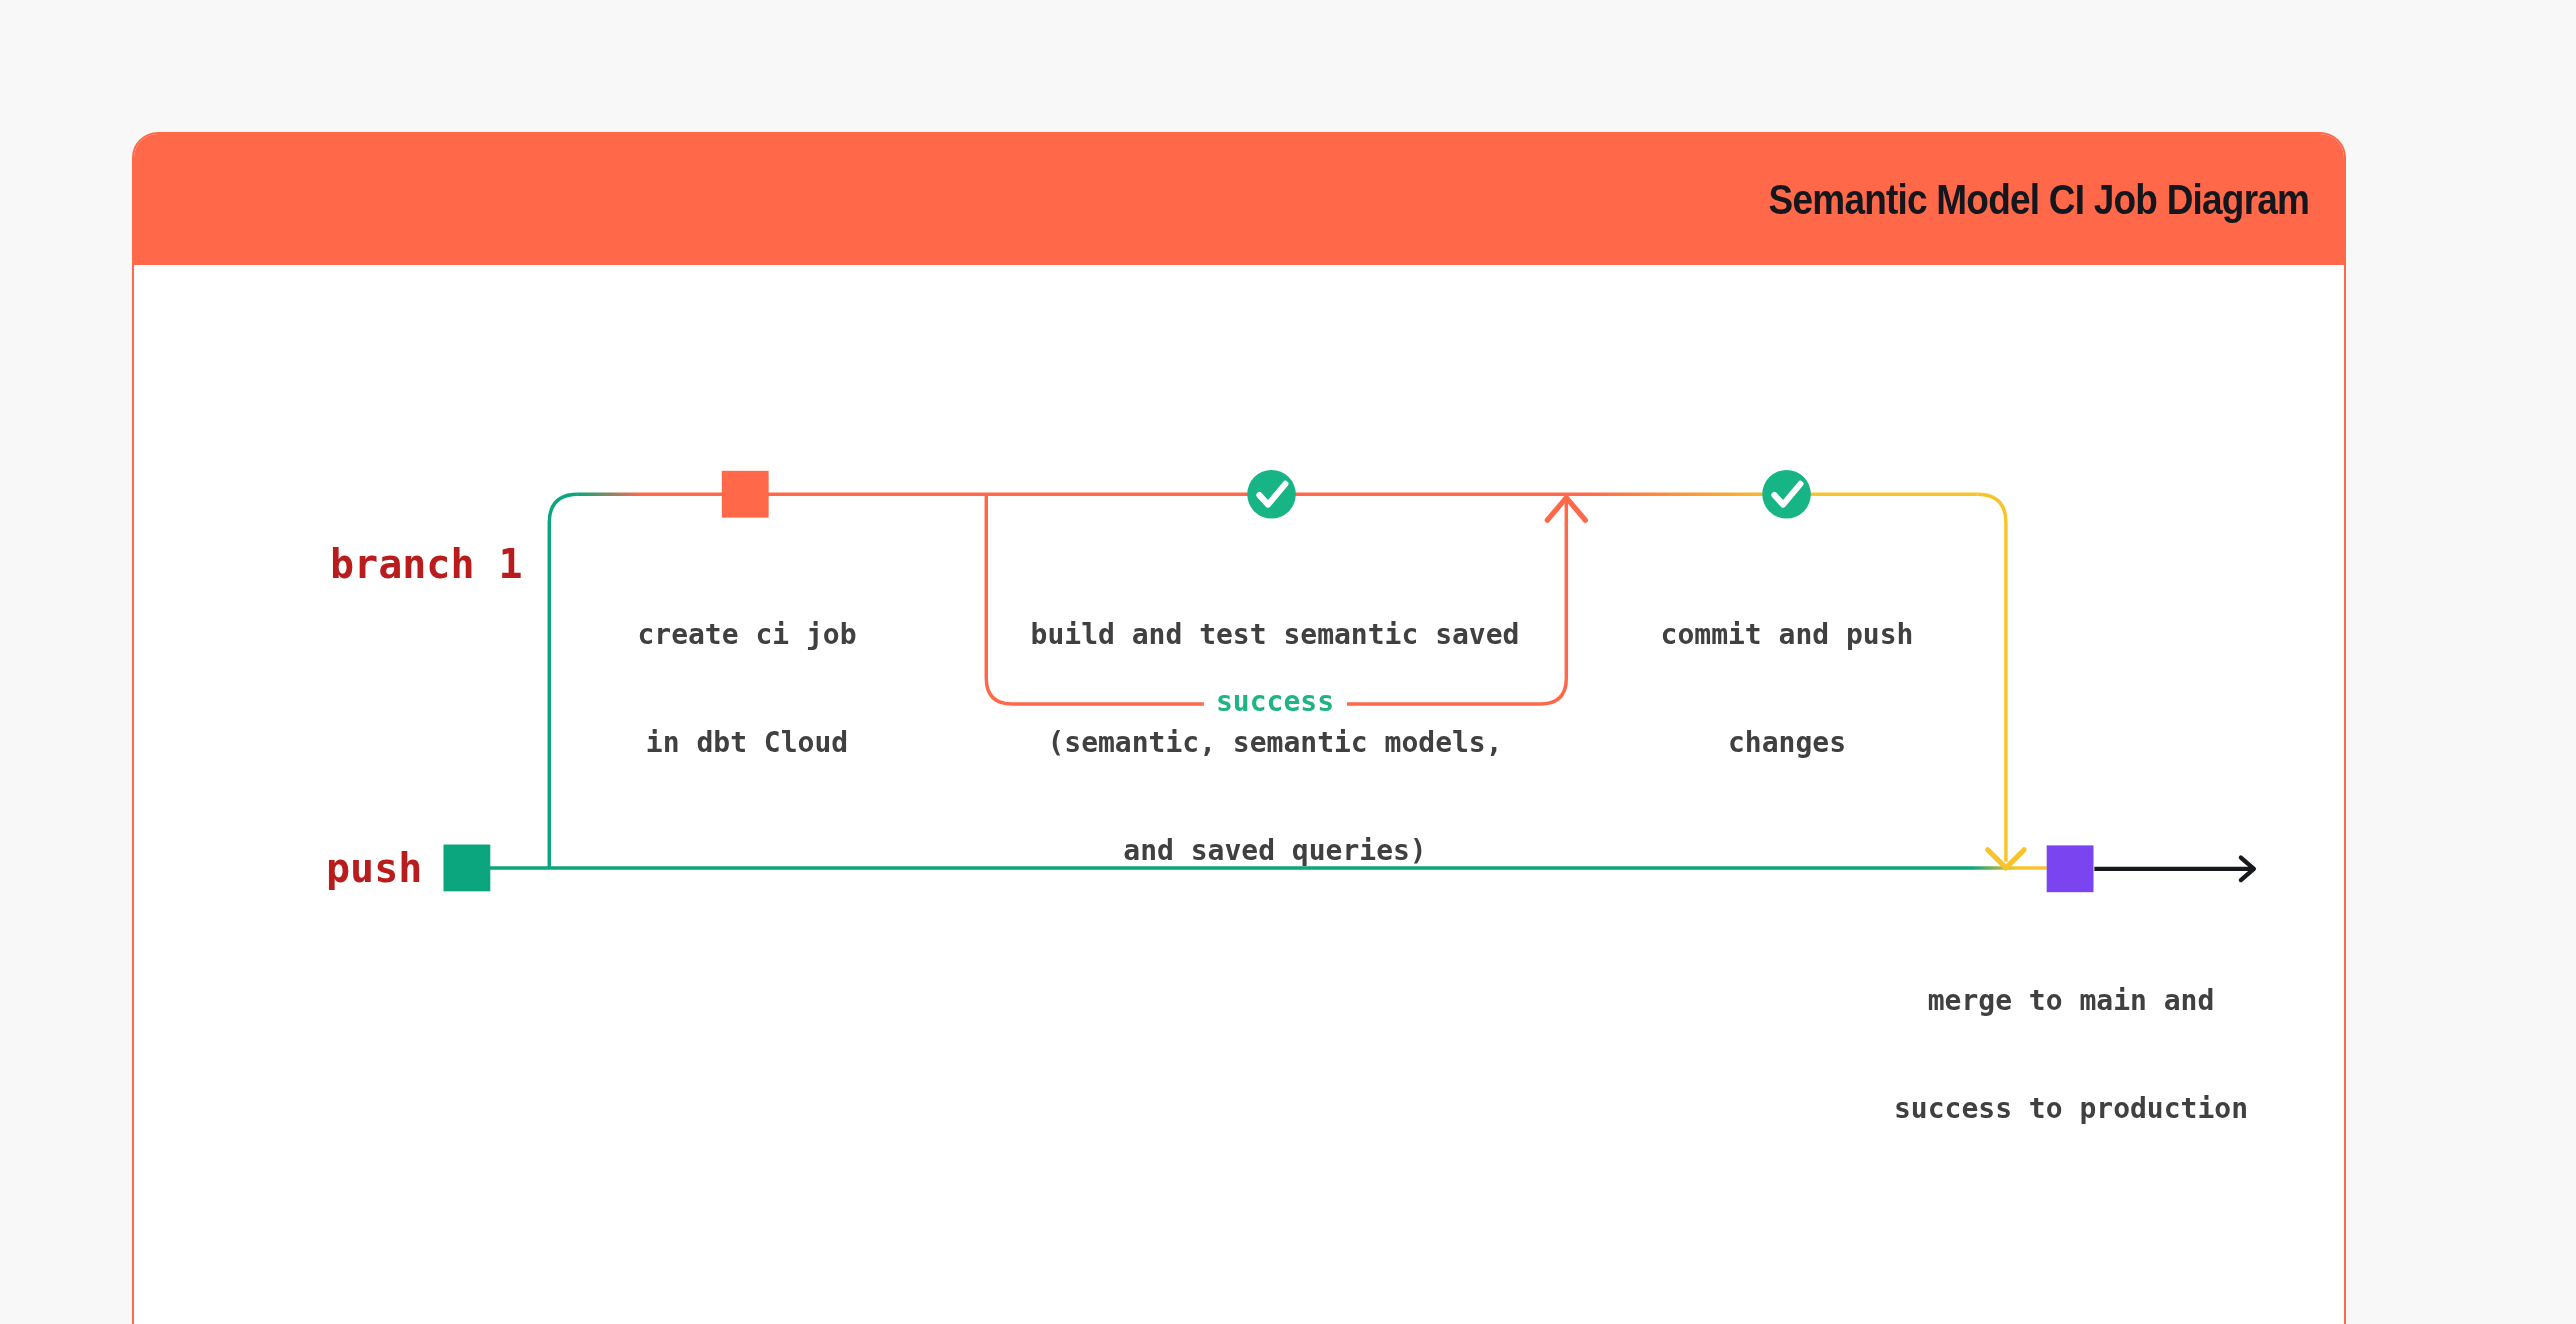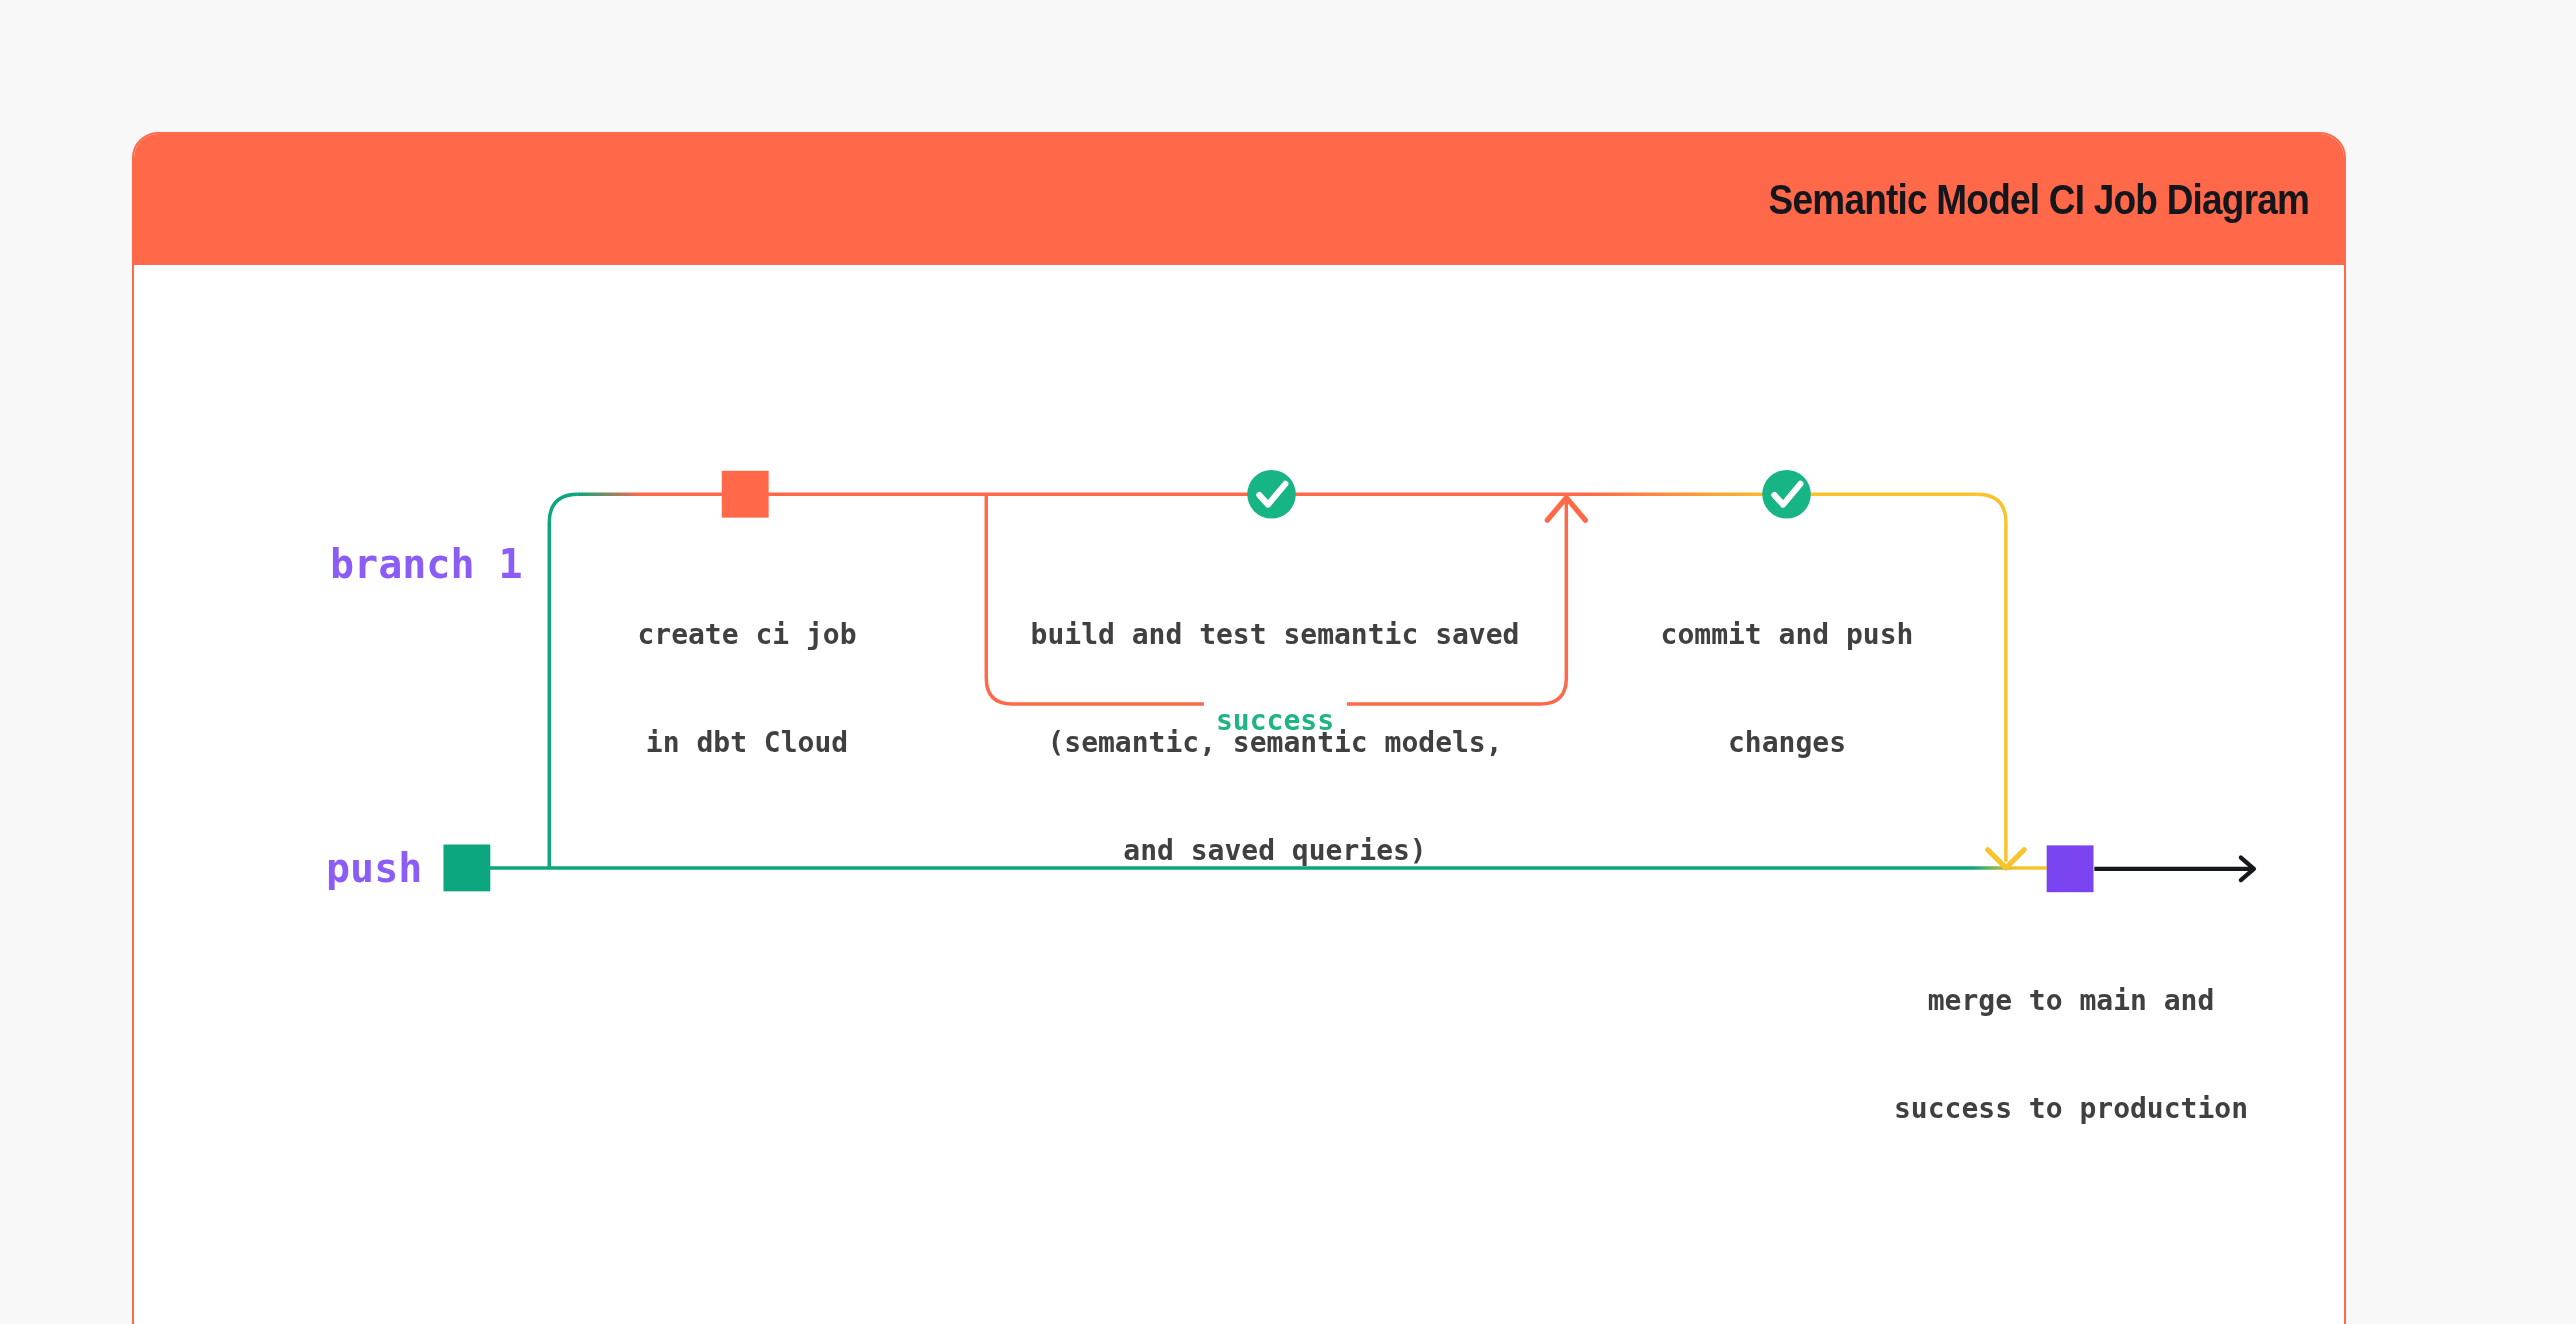--- a/index.html
+++ b/index.html
@@ -24,21 +24,21 @@
     color:#14161B;letter-spacing:-0.9px;padding-right:40px;
     transform:scaleX(0.86);transform-origin:right center;white-space:nowrap;
   }
   svg.diagram{position:absolute;left:0;top:0;width:2576px;height:1324px;z-index:2;pointer-events:none;}
   .lbl{
     position:absolute;z-index:3;color:#404040;font-weight:700;
     font-size:28px;line-height:36px;text-align:center;white-space:pre;
     transform:translateX(-50%);
   }
   .branch-lbl{
-    position:absolute;z-index:3;color:#8b5cf6;font-weight:700;
+    position:absolute;z-index:3;color:#b91c1c;font-weight:700;
     font-size:40px;line-height:40px;white-space:pre;
   }
   .success-lbl{
     position:absolute;z-index:3;color:#1FB485;font-weight:700;
     font-size:28px;line-height:36px;text-align:center;white-space:pre;
     transform:translateX(-50%);
   }
 </style>
 </head>
 <body>
@@ -115,21 +115,21 @@
   <div>create ci job</div>
   <div>in dbt Cloud</div>
 </div>
 
 <div class="lbl" style="left:1275px;top:545px;">
   <div>build and test semantic saved</div>
   <div>(semantic, semantic models,</div>
   <div>and saved queries)</div>
 </div>
 
-<div class="success-lbl" style="left:1275px;top:684px;margin-top:19px;">success</div>
+<div class="success-lbl" style="left:1275px;top:684px;">success</div>
 
 <div class="lbl" style="left:1787px;top:545px;text-align:center;">
   <div>commit and push</div>
   <div>changes</div>
 </div>
 
 <div class="lbl" style="left:2071px;top:911px;">
   <div>merge to main and</div>
   <div>success to production</div>
 </div>

